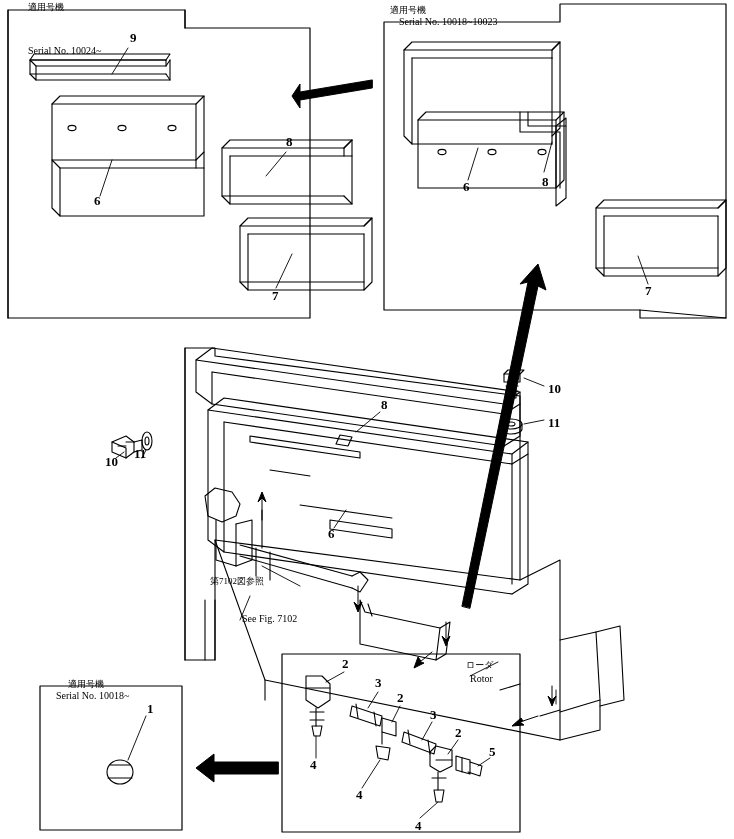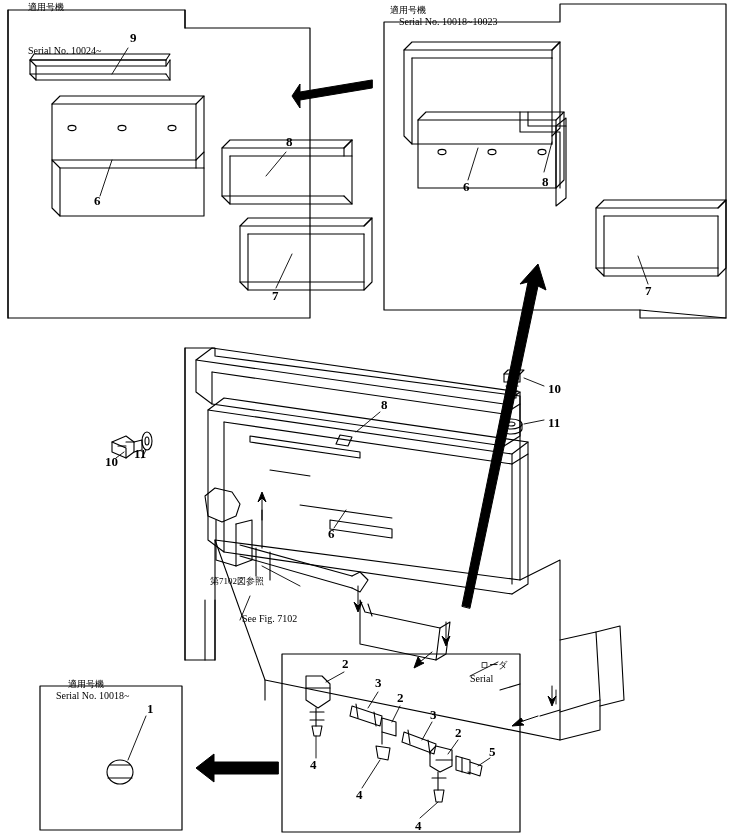--- a/index.html
+++ b/index.html
@@ -300,22 +300,22 @@
 
 <div class="lbl jp" style="left:390px;top:5px;">適用号機</div>
 <div class="cap" style="left:390px;top:16px;margin-left:9px;">Serial No. 10018~10023</div>
 
 <div class="lbl jp" style="left:68px;top:679px;">適用号機</div>
 <div class="cap" style="left:56px;top:690px;text-align:center;">Serial No. 10018~</div>
 
 <div class="lbl jp" style="left:210px;top:576px;">第7102図参照</div>
 <div class="cap" style="left:210px;top:613px;margin-left:32px;">See Fig. 7102</div>
 
-<div class="lbl jp" style="left:480px;top:660px;">ローダ</div>
-<div class="cap" style="left:470px;top:673px;">Serial</div>
+<div class="lbl jp" style="left:466px;top:660px;">ローダ</div>
+<div class="cap" style="left:470px;top:673px;">Rotor</div>
 
 <div class="num" style="left:130px;top:30px;">9</div>
 <div class="num" style="left:94px;top:193px;">6</div>
 <div class="num" style="left:286px;top:134px;">8</div>
 <div class="num" style="left:272px;top:288px;">7</div>
 <div class="num" style="left:463px;top:179px;">6</div>
 <div class="num" style="left:542px;top:174px;">8</div>
 <div class="num" style="left:645px;top:283px;">7</div>
 <div class="num" style="left:381px;top:397px;">8</div>
 <div class="num" style="left:328px;top:526px;">6</div>

